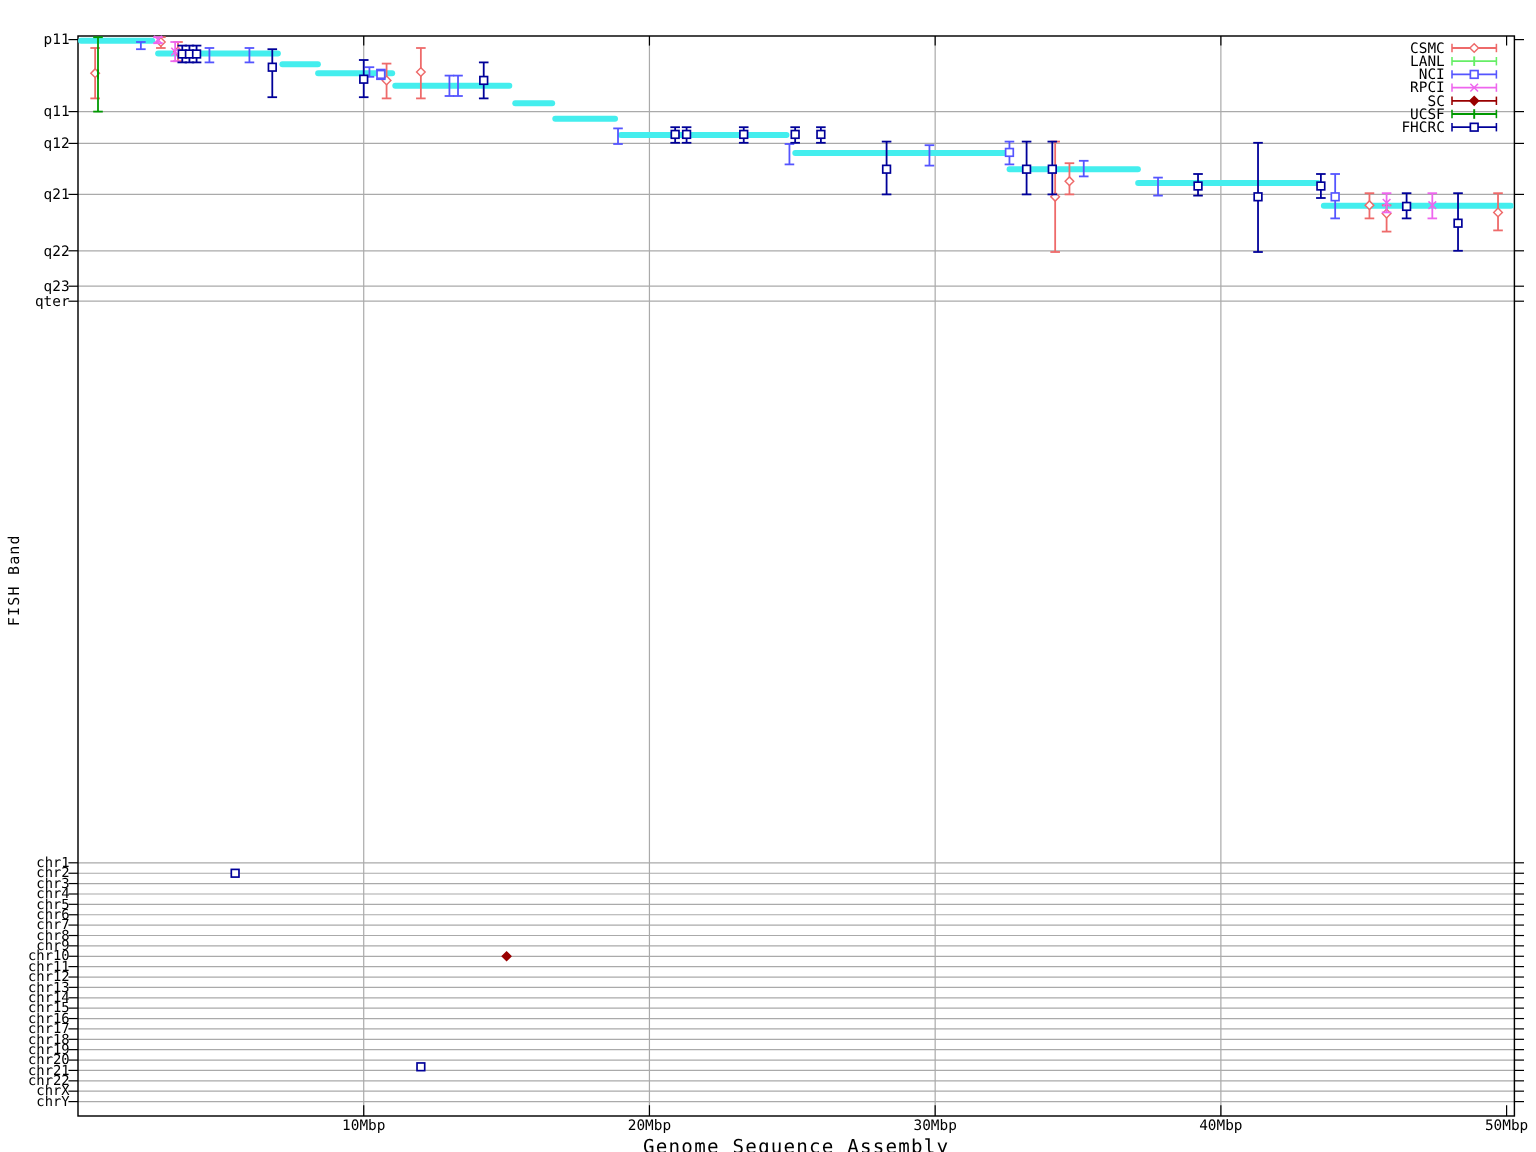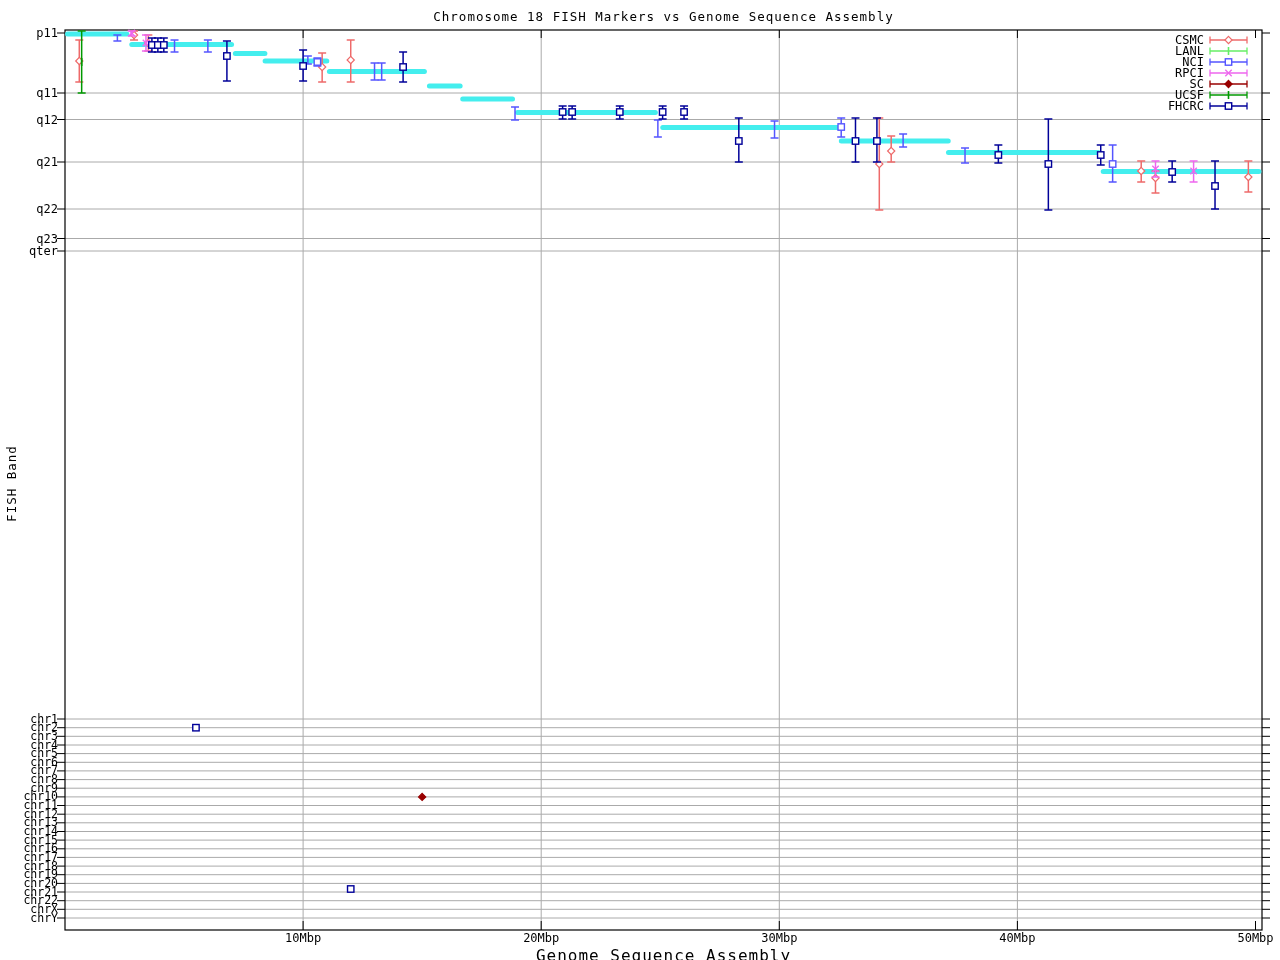--- a/index.html
+++ b/index.html
@@ -11,21 +11,20 @@
           font-size:16px;letter-spacing:1px;}
   .ylabel{position:absolute;left:-34px;top:476px;width:90px;height:15px;text-align:center;
           font-size:12.5px;letter-spacing:1px;transform:rotate(-90deg);}
   svg{position:absolute;left:0;top:0;}
   svg text{font-family:"DejaVu Sans Mono",monospace;fill:#000;}
 </style>
 </head>
 <body>
 
 <div class="figure">
-  <div class="title">Chromosome 18 FISH Markers vs Genome Sequence Assembly</div>
   <svg id="chart" width="1280" height="960">
       <g>
         <line x1="303.1" y1="30" x2="303.1" y2="930" stroke="#aaaaaa" stroke-width="1"></line>
         <line x1="541.2" y1="30" x2="541.2" y2="930" stroke="#aaaaaa" stroke-width="1"></line>
         <line x1="779.3" y1="30" x2="779.3" y2="930" stroke="#aaaaaa" stroke-width="1"></line>
         <line x1="1017.4" y1="30" x2="1017.4" y2="930" stroke="#aaaaaa" stroke-width="1"></line>
         <line x1="65" y1="93" x2="1262" y2="93" stroke="#aaaaaa" stroke-width="1"></line>
         <line x1="65" y1="119.5" x2="1262" y2="119.5" stroke="#aaaaaa" stroke-width="1"></line>
         <line x1="65" y1="162" x2="1262" y2="162" stroke="#aaaaaa" stroke-width="1"></line>
         <line x1="65" y1="209" x2="1262" y2="209" stroke="#aaaaaa" stroke-width="1"></line>

